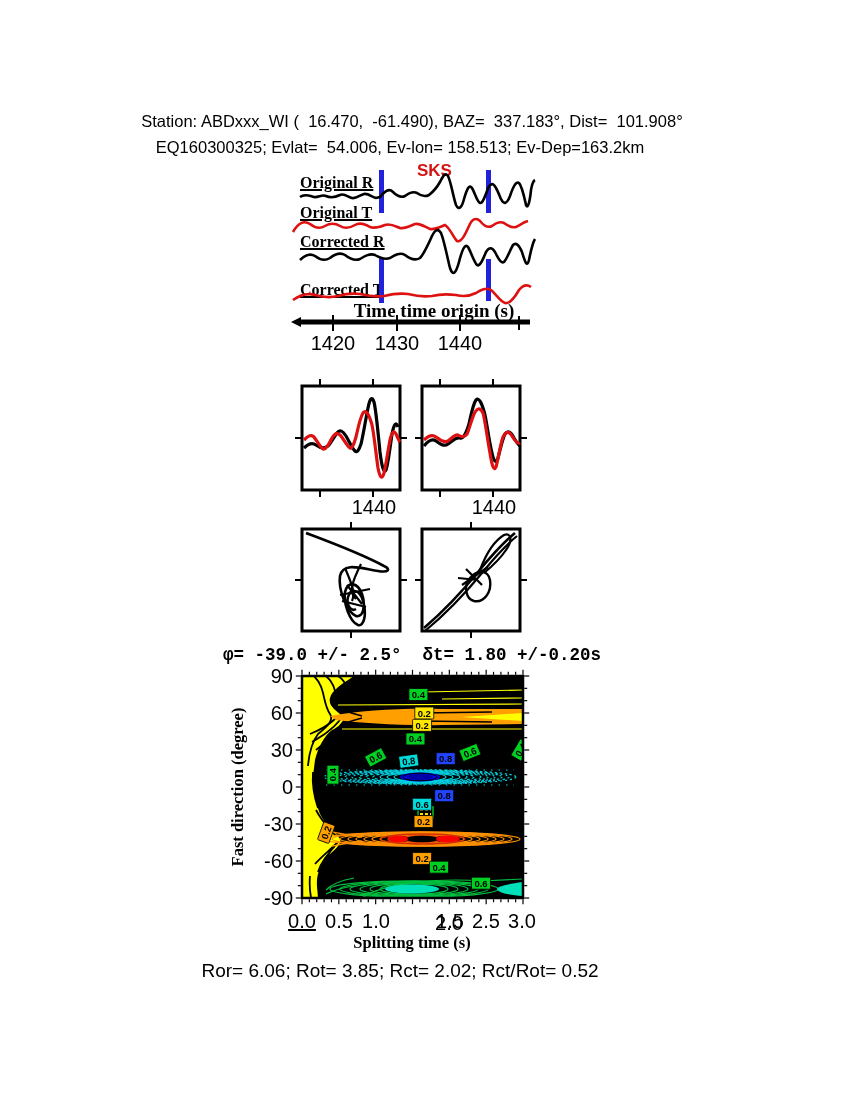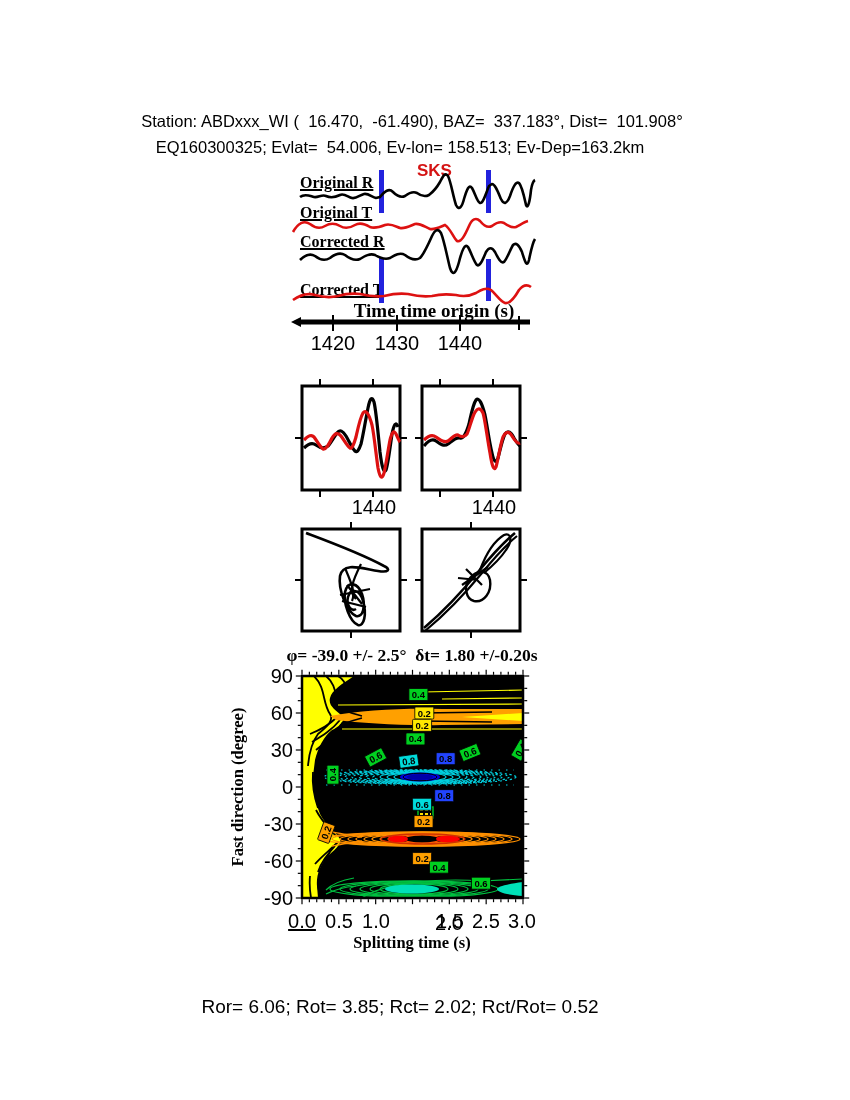--- a/index.html
+++ b/index.html
@@ -148,21 +148,21 @@
       <path fill="none" stroke="#000" stroke-width="2.2" d="M425,631 C448,612 468,590 482,573 C494,558 506,545 517,536"></path>
       <path fill="none" stroke="#000" stroke-width="2.4" d="M470,578 C478,569 488,570 490,580 C492,592 484,603 474,601 C466,599 463,586 470,578"></path>
       <path fill="none" stroke="#000" stroke-width="2.2" d="M480,570 C486,554 494,541 504,535 C511,532 513,540 506,550 C500,559 490,568 484,573"></path>
       <path fill="none" stroke="#000" stroke-width="2.2" d="M462,585 L488,567 M466,569 L482,585 M458,578 L478,580"></path>
     </g>
   </svg>
 
   <div class="abs ctr ticknum" style="left:374px;top:496px;">1440</div>
   <div class="abs ctr ticknum" style="left:494px;top:496px;">1440</div>
 
-  <div class="abs ctr serifb" style="left:412px;top:645px;font-size:17.5px;">φ= -39.0 +/- 2.5°  δt= 1.80 +/-0.20s</div>
+  <div class="abs ctr serifb" style="left:412px;top:645px;font-size:17.5px;font-family:Liberation Mono, monospace;">φ= -39.0 +/- 2.5°  δt= 1.80 +/-0.20s</div>
 
   <div class="abs serifb" style="left:238px;top:787px;font-size:16.5px;white-space:nowrap;
        transform:translate(-50%,-50%) rotate(-90deg);">Fast direction (degree)</div>
 
   <div class="abs ticknum" style="right:557px;top:665px;margin-left:11px;">90</div>
   <div class="abs ticknum" style="right:557px;top:702px;">60</div>
   <div class="abs ticknum" style="right:557px;top:739px;">30</div>
   <div class="abs ticknum" style="right:557px;top:776px;">0</div>
   <div class="abs ticknum" style="right:557px;top:813px;">-30</div>
   <div class="abs ticknum" style="right:557px;top:850px;">-60</div>
@@ -440,15 +440,15 @@
   <div class="abs ctr ticknum" style="left:302px;top:910px;text-decoration:underline;">0.0</div>
   <div class="abs ctr ticknum" style="left:339px;top:910px;">0.5</div>
   <div class="abs ctr ticknum" style="left:376px;top:910px;">1.0</div>
   <div class="abs ctr ticknum" style="left:412px;top:910px;margin-left:38px;">1.5</div>
   <div class="abs ctr ticknum" style="left:449px;top:912px;text-align:center;">2.0</div>
   <div class="abs ctr ticknum" style="left:486px;top:910px;">2.5</div>
   <div class="abs ctr ticknum" style="left:522px;top:910px;">3.0</div>
 
   <div class="abs ctr serifb" style="left:412px;top:933px;font-size:16.5px;">Splitting time (s)</div>
 
-  <div class="abs ctr footer" style="left:400px;top:996px;">Ror= 6.06; Rot= 3.85; Rct= 2.02; Rct/Rot= 0.52</div>
+  <div class="abs ctr footer" style="left:400px;top:960px;">Ror= 6.06; Rot= 3.85; Rct= 2.02; Rct/Rot= 0.52</div>
 
 </div>
 
 </body></html>

